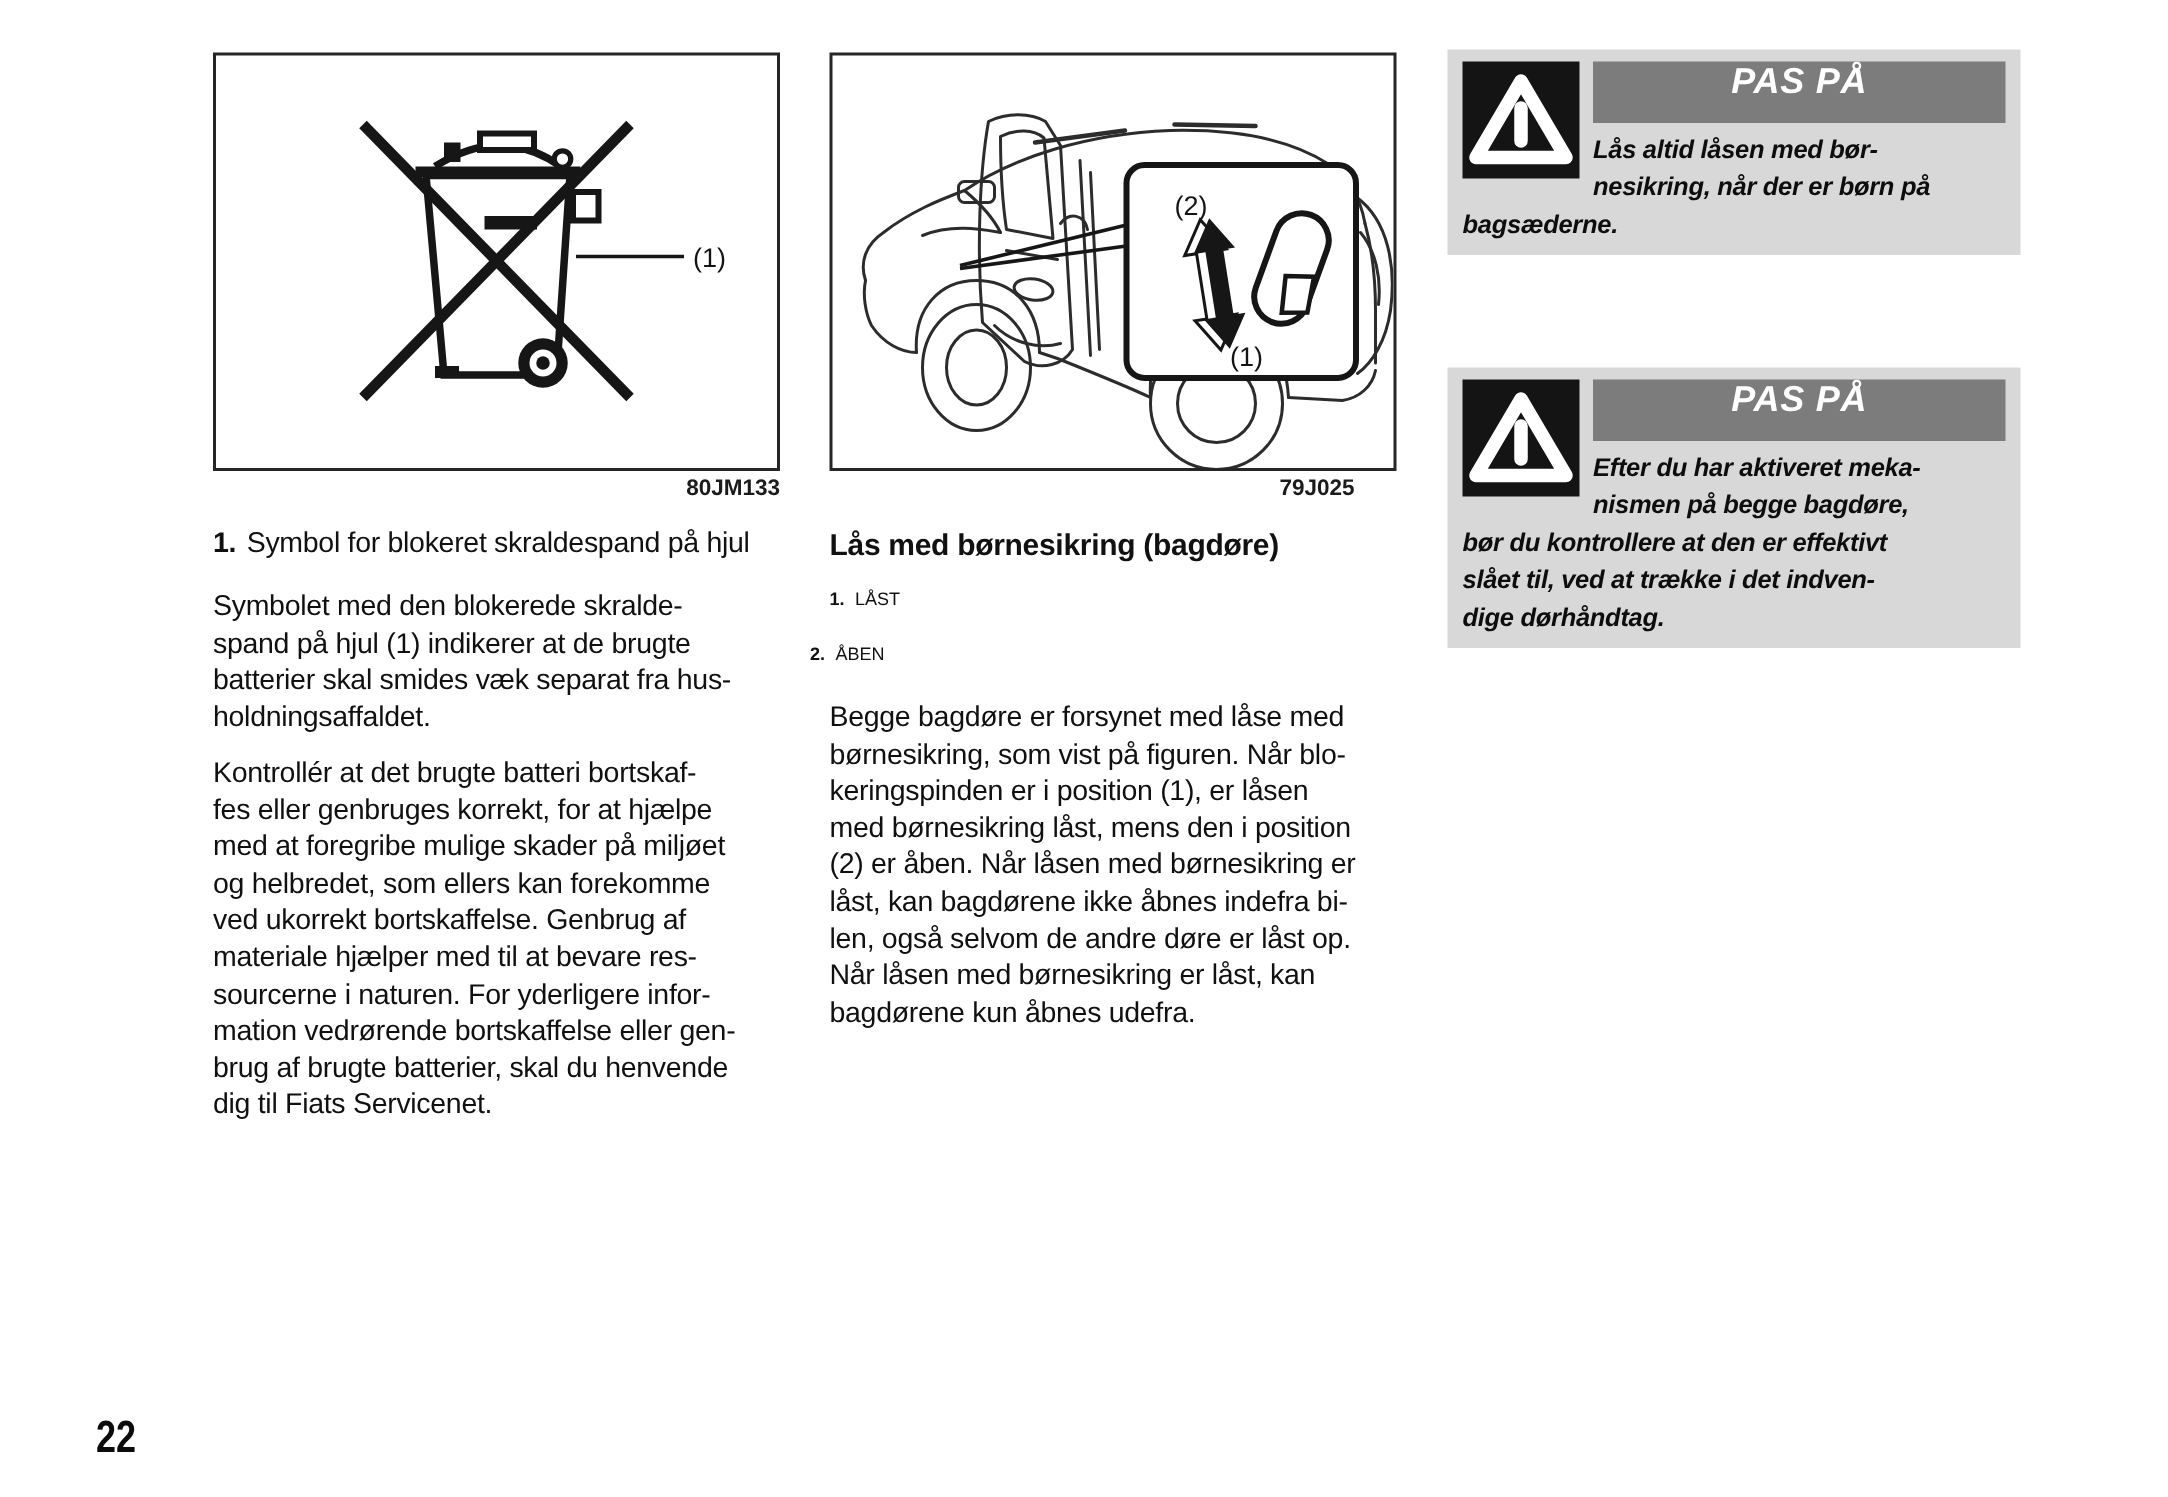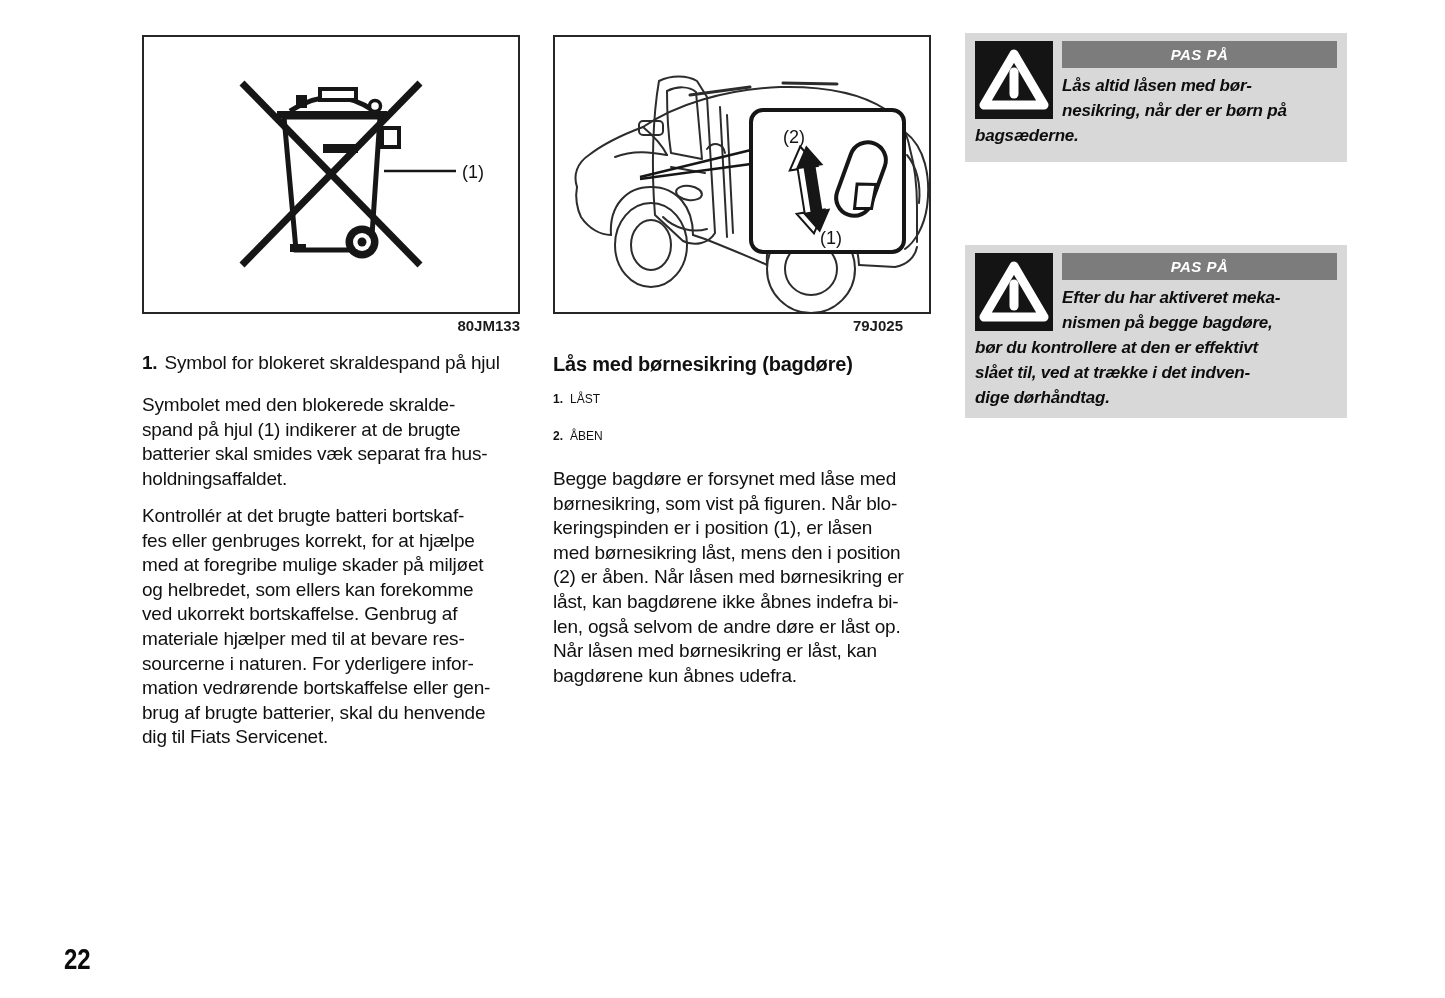--- a/index.html
+++ b/index.html
@@ -12,21 +12,21 @@
   .caption{position:absolute;font-size:19px;letter-spacing:-0.2px;white-space:nowrap;}
   .caption .num{font-weight:bold;margin-right:7px;}
   .body-text{position:absolute;font-size:19px;line-height:24.6px;letter-spacing:-0.2px;color:#101010;}
   .prelines{white-space:pre-line;}
   .mid-heading{position:absolute;font-weight:bold;font-size:20px;letter-spacing:-0.2px;}
   .list-item{position:absolute;font-size:12px;}
   .list-item .num{font-weight:bold;margin-right:7px;}
   .warnbox{position:absolute;width:382px;background:#d8d8d8;padding:8px 10px;box-sizing:border-box;}
   .warn-icon{float:left;width:78px;height:78px;background:#141414;margin-right:9px;}
   .warn-header{overflow:hidden;background:#7c7c7c;color:#ffffff;text-align:center;
-               font-weight:bold;font-style:italic;font-size:15px;height:27px;line-height:27px;
+               font-weight:bold;font-style:italic;font-size:24px;height:41px;line-height:27px;
                letter-spacing:0.5px;}
   .warn-body{font-weight:bold;font-style:italic;font-size:17px;line-height:25px;
              margin-top:5px;letter-spacing:-0.2px;color:#0d0d0d;}
   .page-number{position:absolute;left:64px;top:942px;font-size:30px;font-weight:bold;color:#0c0c0c;
                transform:scaleX(0.8);transform-origin:left center;}
   svg{display:block;}
   svg text{font-family:"Liberation Sans",sans-serif;font-size:18px;fill:#141414;}
 </style>
 </head>
 <body>
@@ -154,21 +154,21 @@
 materiale hjælper med til at bevare res-
 sourcerne i naturen. For yderligere infor-
 mation vedrørende bortskaffelse eller gen-
 brug af brugte batterier, skal du henvende
 dig til Fiats Servicenet.</div>
 
   <div class="mid-heading" style="left:553px;top:353px;">Lås med børnesikring (bagdøre)</div>
   <div class="list-item" style="left:553px;top:392px;">
     <span class="num">1.</span><span>LÅST</span>
   </div>
-  <div class="list-item" style="left:553px;top:429px;">
+  <div class="list-item" style="left:540px;top:429px;">
     <span class="num">2.</span><span>ÅBEN</span>
   </div>
   <div class="body-text prelines" style="left:553px;top:467px;width:382px;">Begge bagdøre er forsynet med låse med
 børnesikring, som vist på figuren. Når blo-
 keringspinden er i position (1), er låsen
 med børnesikring låst, mens den i position
 (2) er åben. Når låsen med børnesikring er
 låst, kan bagdørene ikke åbnes indefra bi-
 len, også selvom de andre døre er låst op.
 Når låsen med børnesikring er låst, kan

